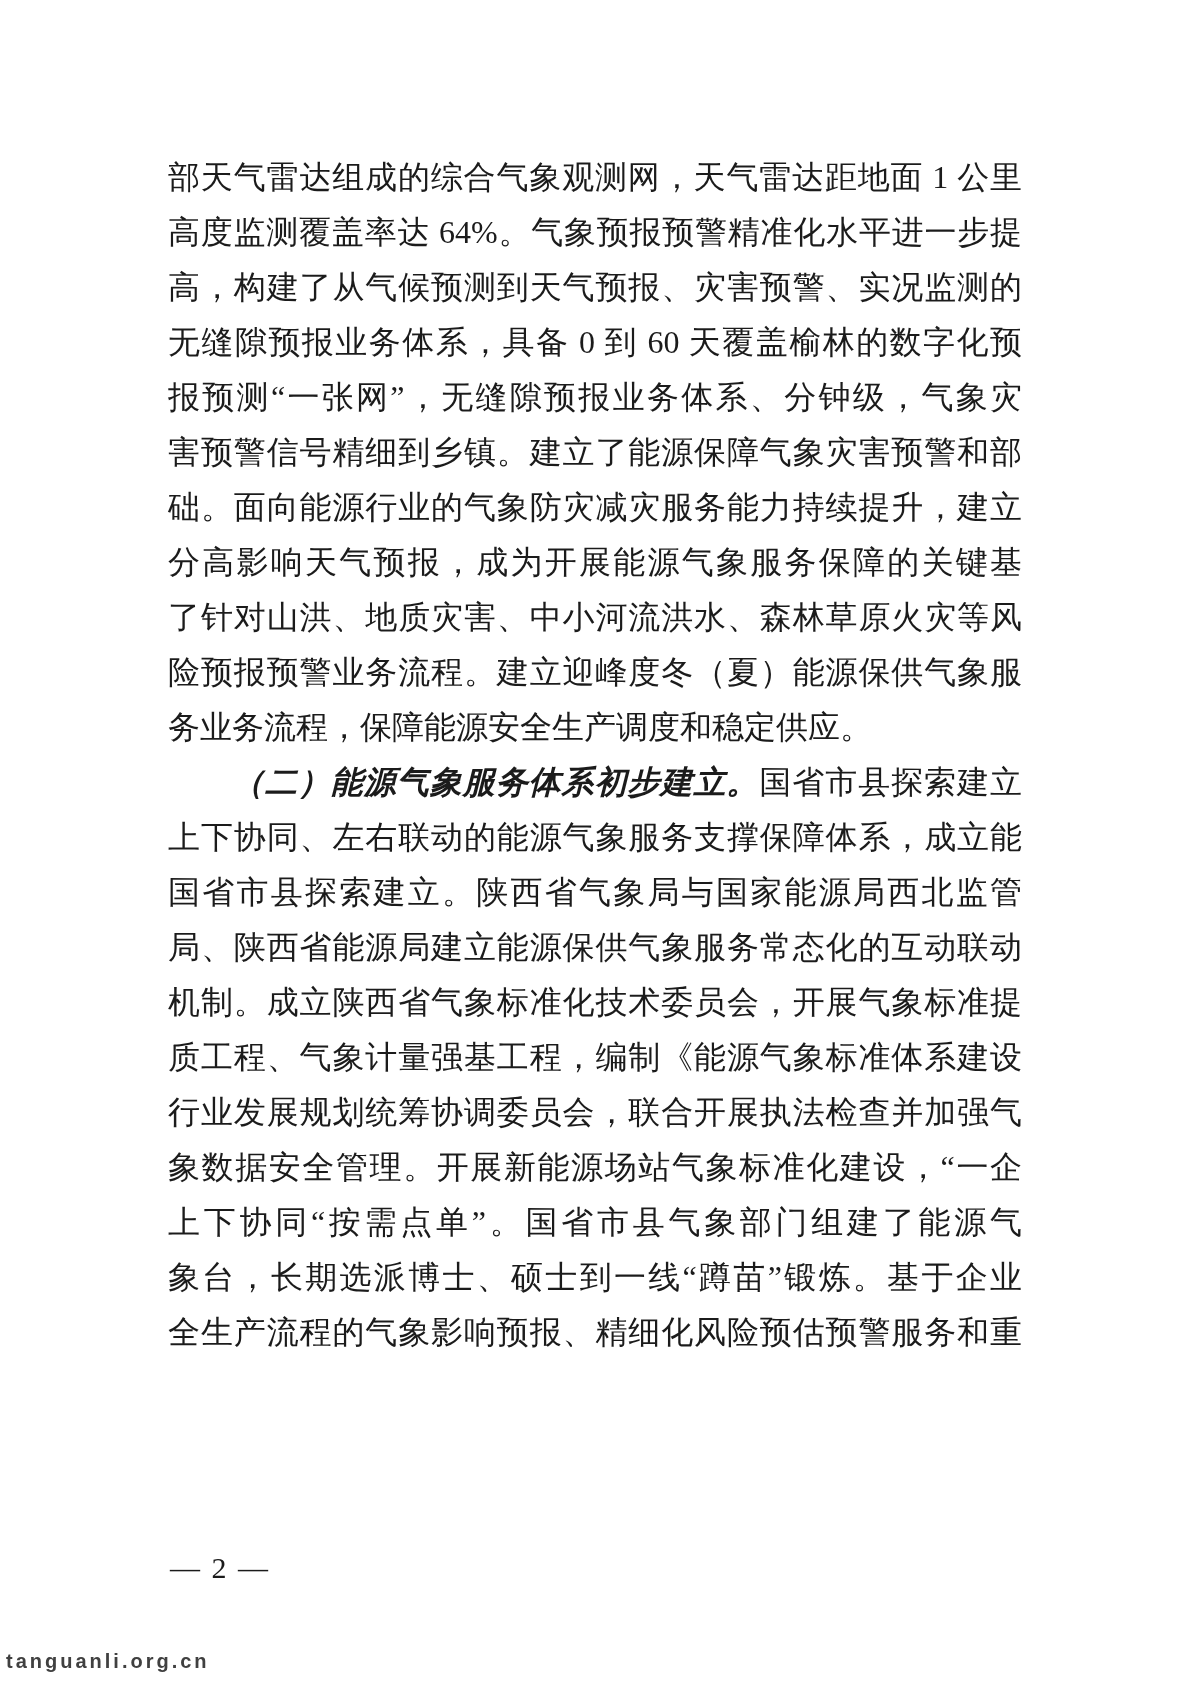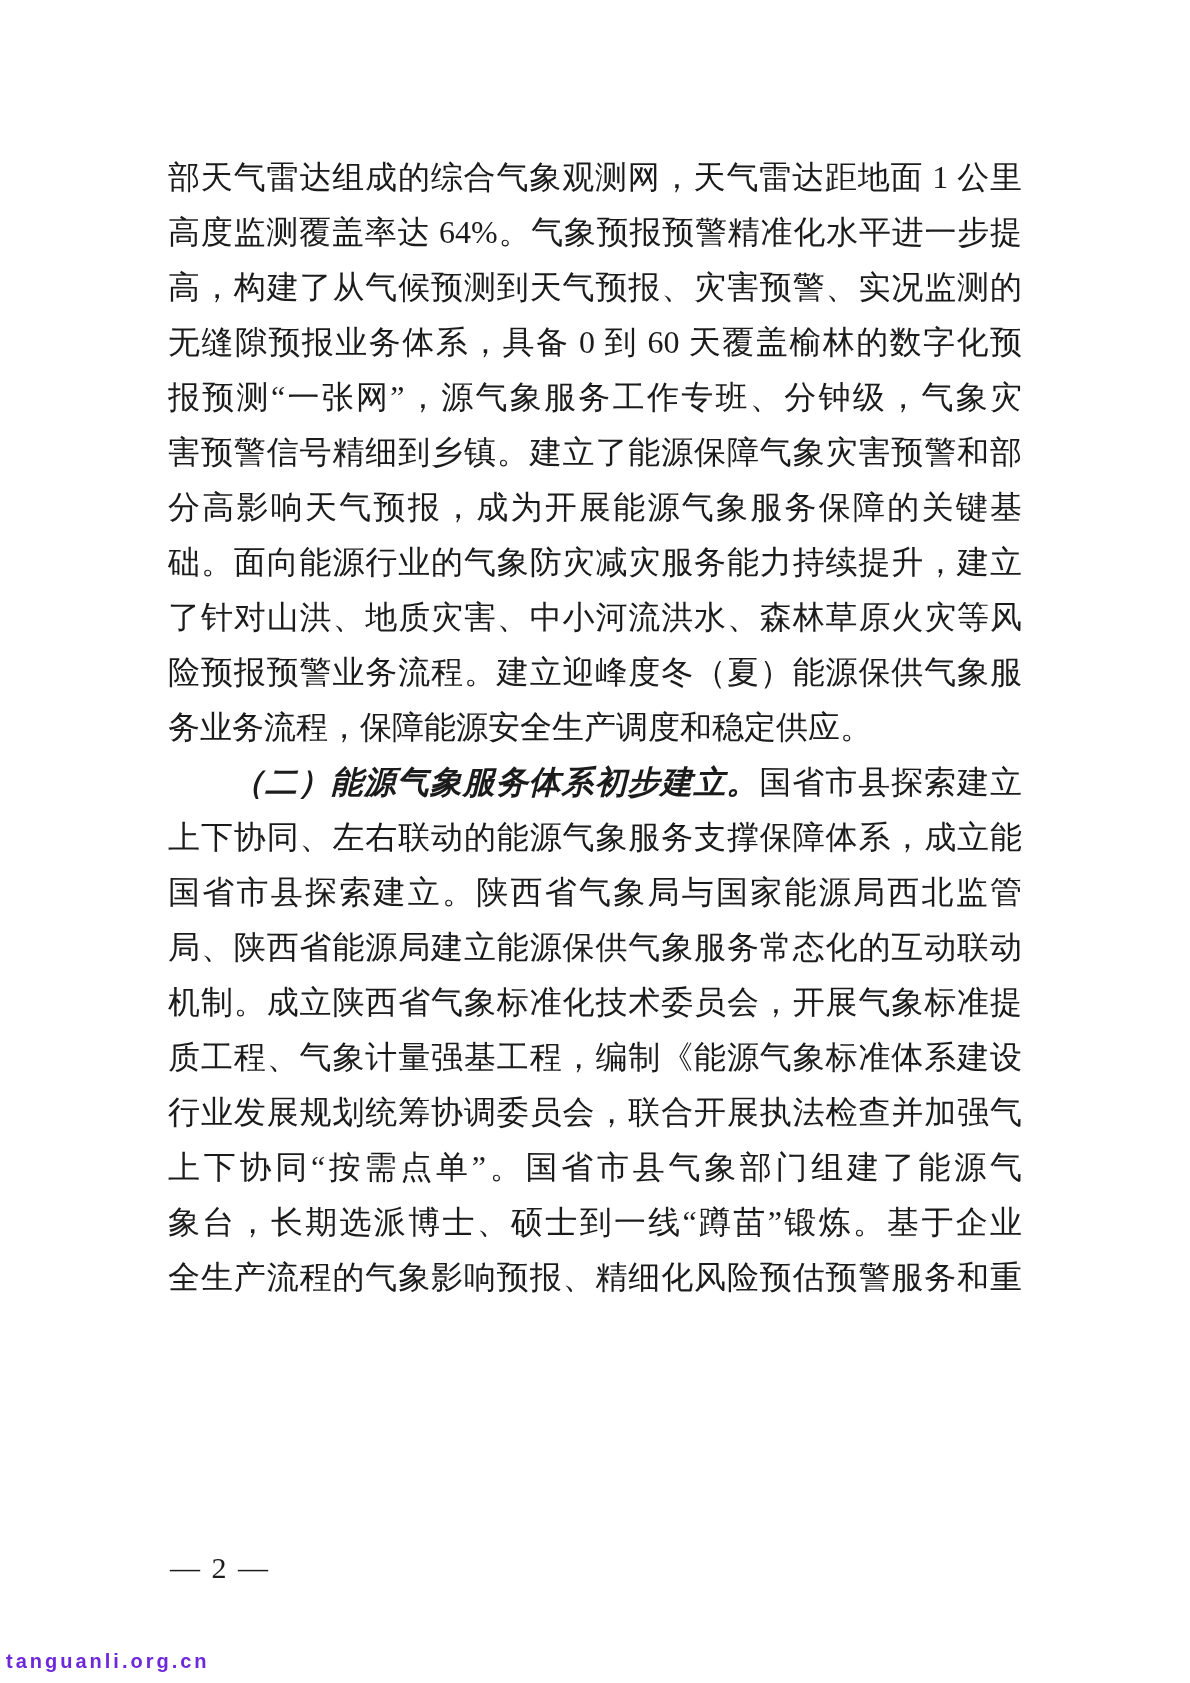--- a/index.html
+++ b/index.html
@@ -57,33 +57,34 @@
 </style>
 </head>
 <body>
 
 <div class="page" style="background: rgb(255, 255, 255); color: rgb(27, 27, 27);">
   <div class="lines">
       <div class="line"><span>部天气雷达组成的综合气象观测网，天气雷达距地面 1 公里</span></div>
       <div class="line"><span>高度监测覆盖率达 64%。气象预报预警精准化水平进一步提</span></div>
       <div class="line"><span>高，构建了从气候预测到天气预报、灾害预警、实况监测的</span></div>
       <div class="line"><span>无缝隙预报业务体系，具备 0 到 60 天覆盖榆林的数字化预</span></div>
-      <div class="line"><span>报预测“一张网”，源气象服务工作专班、分钟级，气象灾</span></div>
+      <div class="line"><span>报预测“一张网”，无缝隙预报业务体系、分钟级，气象灾</span></div>
       <div class="line"><span>害预警信号精细到乡镇。建立了能源保障气象灾害预警和部</span></div>
+      <div class="line"><span>础。面向能源行业的气象防灾减灾服务能力持续提升，建立</span></div>
       <div class="line"><span>分高影响天气预报，成为开展能源气象服务保障的关键基</span></div>
-      <div class="line"><span>础。面向能源行业的气象防灾减灾服务能力持续提升，建立</span></div>
       <div class="line"><span>了针对山洪、地质灾害、中小河流洪水、森林草原火灾等风</span></div>
       <div class="line"><span>险预报预警业务流程。建立迎峰度冬（夏）能源保供气象服</span></div>
       <div class="line line--short"><span>务业务流程，保障能源安全生产调度和稳定供应。</span></div>
       <div class="line line--indent"><span class="bold">（二）能源气象服务体系初步建立。</span><span>国省市县探索建立</span></div>
       <div class="line"><span>上下协同、左右联动的能源气象服务支撑保障体系，成立能</span></div>
       <div class="line"><span>国省市县探索建立。陕西省气象局与国家能源局西北监管</span></div>
       <div class="line"><span>局、陕西省能源局建立能源保供气象服务常态化的互动联动</span></div>
       <div class="line"><span>机制。成立陕西省气象标准化技术委员会，开展气象标准提</span></div>
       <div class="line"><span>质工程、气象计量强基工程，编制《能源气象标准体系建设</span></div>
       <div class="line"><span>行业发展规划统筹协调委员会，联合开展执法检查并加强气</span></div>
+      <div class="line"><span>象数据安全管理。开展新能源场站气象标准化建设，“一企</span></div>
       <div class="line"><span>上下协同“按需点单”。国省市县气象部门组建了能源气</span></div>
       <div class="line"><span>象台，长期选派博士、硕士到一线“蹲苗”锻炼。基于企业</span></div>
       <div class="line"><span>全生产流程的气象影响预报、精细化风险预估预警服务和重</span></div>
     </div>
   <div class="page-number">— 2 —</div>
-  <div class="watermark" style="color: #6d28d9;">tanguanli.org.cn</div>
+  <div class="watermark" style="color: #404040;">tanguanli.org.cn</div>
 </div>
 
 </body></html>

